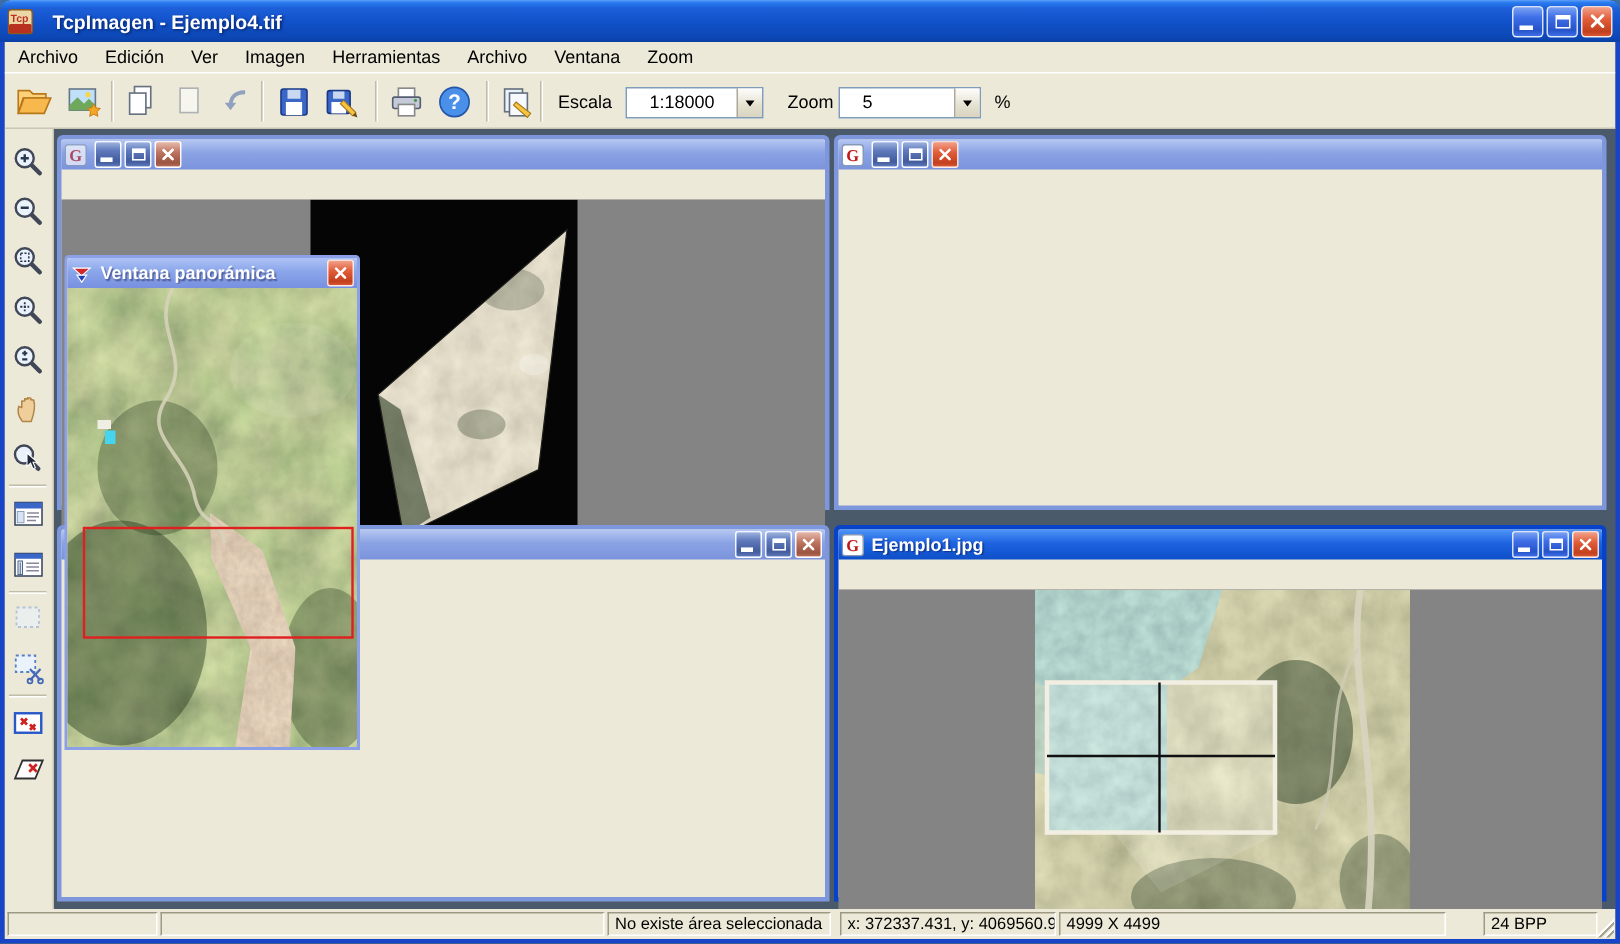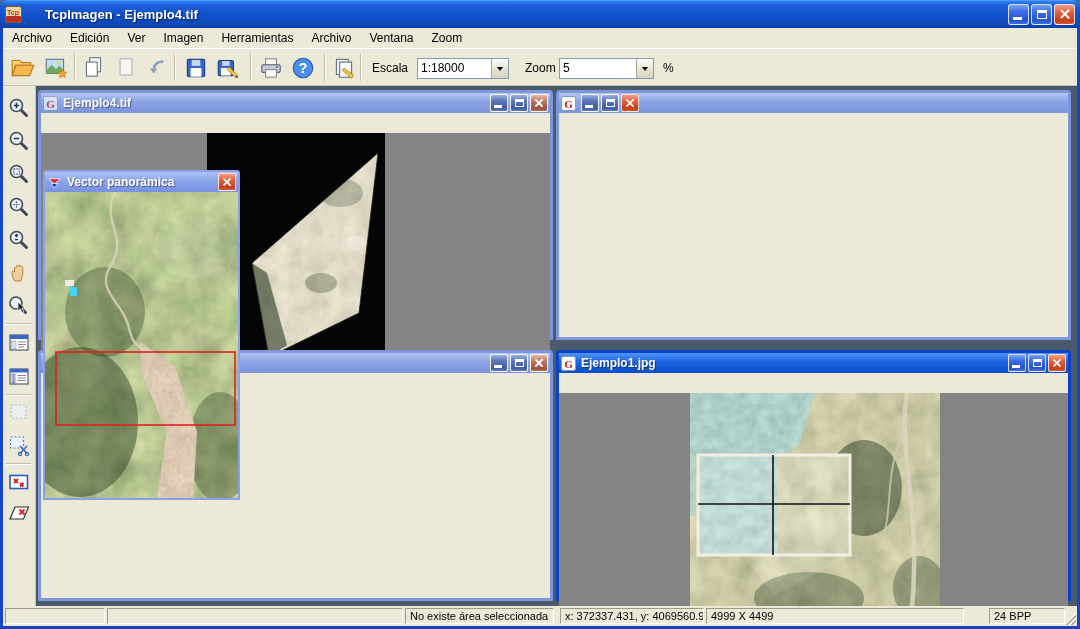--- a/index.html
+++ b/index.html
@@ -4,21 +4,21 @@
 <style>
   html,body{margin:0;padding:0;background:#3A6EA5;}
   *{box-sizing:border-box;}
   .app{position:relative;width:1080px;height:629px;font-family:"Liberation Sans",sans-serif;
        background:#4A5A6A;overflow:hidden;border-radius:7px 7px 0 0;}
   
   .titlebar{position:absolute;left:0;top:0;width:1080px;height:28px;
     background:linear-gradient(180deg,#5EA0F8 0%,#2A7CF0 6%,#1C5FD8 20%,#1150C8 55%,#0C47B4 90%,#0A3FA4 100%);
     border-radius:7px 7px 0 0;display:flex;align-items:center;padding:0 5px;}
   .titletext{flex:1;color:#fff;font-weight:bold;font-size:13px;text-shadow:1px 1px 2px rgba(0,0,40,.6);
-    padding-left:23px;white-space:nowrap;}
+    padding-left:13px;white-space:nowrap;}
   .appicon{width:17px;height:17px;flex:0 0 auto;}
   .border-l,.border-r{position:absolute;top:28px;width:3px;height:598px;background:#1845C8;}
   .border-l{left:0;}.border-r{left:1077px;}
   .border-b{position:absolute;left:0;top:626px;width:1080px;height:3px;background:#1845C8;}
   
   .wbtn{width:21px;height:21px;border-radius:3px;border:1px solid rgba(255,255,255,.8);
     display:flex;align-items:center;justify-content:center;margin-left:2px;position:relative;}
   .wbtn.b-blue{background:linear-gradient(180deg,#7AA2F2 0%,#3E6EE8 35%,#2653C8 80%,#3E6EE8 100%);}
   .wbtn.b-red{background:linear-gradient(180deg,#F0A088 0%,#E25E3A 40%,#C2401E 85%,#D85630 100%);}
   .smbtn{width:18px;height:18px;border-radius:2px;}
@@ -31,21 +31,21 @@
   
   .menubar{position:absolute;left:3px;top:28px;width:1074px;height:20px;background:#ECE9D8;
     display:flex;align-items:center;font-size:12px;color:#000;}
   .menuitem{padding:2px 9px;cursor:default;}
   .toolbar{position:absolute;left:3px;top:48px;width:1074px;height:38px;background:#ECE9D8;
     border-top:1px solid #FFFFFF;border-bottom:1px solid #C9C5B2;}
   .tb{position:absolute;top:3px;width:32px;height:32px;display:flex;align-items:center;justify-content:center;border:1px solid transparent;border-radius:2px;}
   .tsep{position:absolute;top:5px;width:2px;height:27px;border-left:1px solid #C0BCA8;border-right:1px solid #FFF;}
   .tlabel{position:absolute;top:12px;font-size:12px;color:#000;}
   .combo{position:absolute;top:9px;height:21px;background:#fff;border:1px solid #7F9DB9;display:flex;}
-  .combo .val{flex:1;font-size:12px;padding:2px 3px;white-space:nowrap;overflow:hidden;}
+  .combo .val{flex:1;font-size:12px;padding:2px 15px;white-space:nowrap;overflow:hidden;}
   .combo .drop{width:17px;background:linear-gradient(180deg,#FDFDFB,#E5E1D0 60%,#D8D4C0);border-left:1px solid #ACA899;
     display:flex;align-items:center;justify-content:center;}
   .tri-d{width:0;height:0;border:3.5px solid transparent;border-top:4.5px solid #000;margin-top:4px;}
   
   .sidebar{position:absolute;left:3px;top:86px;width:33px;height:520px;background:#ECE9D8;border-right:1px solid #C9C5B2;}
   .sb{position:absolute;left:2px;width:28px;height:28px;display:flex;align-items:center;justify-content:center;}
   .ssep{position:absolute;left:3px;width:25px;height:2px;border-top:1px solid #C0BCA8;border-bottom:1px solid #FFF;}
   
   .mdi{position:absolute;left:36px;top:86px;width:1041px;height:520px;background:#4A5A6A;}
   .win{position:absolute;border:3px solid #7E96DC;border-radius:4px 4px 0 0;background:#ECE9D8;}
@@ -333,21 +333,20 @@
   <div class="mdi"></div>
 
   <div class="win" style="left:38px;top:90px;width:515px;height:250px">
     <div class="tbar">
       <span class="ticon" style="opacity:.65">
         <svg viewBox="0 0 15 15" width="15" height="15">
           <rect x="0.5" y="0.5" width="14" height="14" rx="2" fill="#FFFFFF" stroke="#8898B8"></rect>
           <text x="7.5" y="11.5" font-size="11" font-weight="bold" fill="#C01818" text-anchor="middle" font-family="Liberation Serif, serif">G</text>
         </svg>
       </span>
-      <span class="ttext">Ejemplo4.tif</span>
       <span class="wbtn smbtn b-blue inactive-btn">
           <span class="g-min" style="left:3px;bottom:3px;width:8px"></span>
         </span>
       <span class="wbtn smbtn b-blue inactive-btn">
           <span class="g-max" style="width:9px;height:8px"></span>
         </span>
       <span class="wbtn smbtn b-red inactive-btn">
           <span class="g-close" style="transform:scale(.85)"></span>
         </span>
     </div>
@@ -480,21 +479,21 @@
   </div>
 
   <div class="pano" style="left:43px;top:170px;width:197px;height:330px">
     <div class="tbar">
       <span class="ticon">
         <svg viewBox="0 0 16 16" width="15" height="15">
           <polygon points="2,4 14,4 8,9.5" fill="#D02828" stroke="#FFFFFF" stroke-width="0.8"></polygon>
           <polygon points="4.5,9 11.5,9 8,14" fill="#2040C0" stroke="#FFFFFF" stroke-width="0.8"></polygon>
         </svg>
       </span>
-      <span class="ttext">Vector panorámica</span>
+      <span class="ttext">Ventana panorámica</span>
       <span class="wbtn smbtn b-red">
           <span class="g-close" style="transform:scale(.85)"></span>
         </span>
     </div>
     <svg width="193" height="306" viewBox="0 0 193 306">
       <rect width="193" height="306" filter="url(#fGreen)"></rect>
       <ellipse cx="35" cy="230" rx="58" ry="75" fill="rgba(22,42,18,0.4)"></ellipse>
       <ellipse cx="150" cy="55" rx="42" ry="32" fill="rgba(255,255,255,0.08)"></ellipse>
       <ellipse cx="175" cy="255" rx="32" ry="55" fill="rgba(22,42,18,0.3)"></ellipse>
       <ellipse cx="60" cy="120" rx="40" ry="45" fill="rgba(22,42,18,0.3)"></ellipse>

